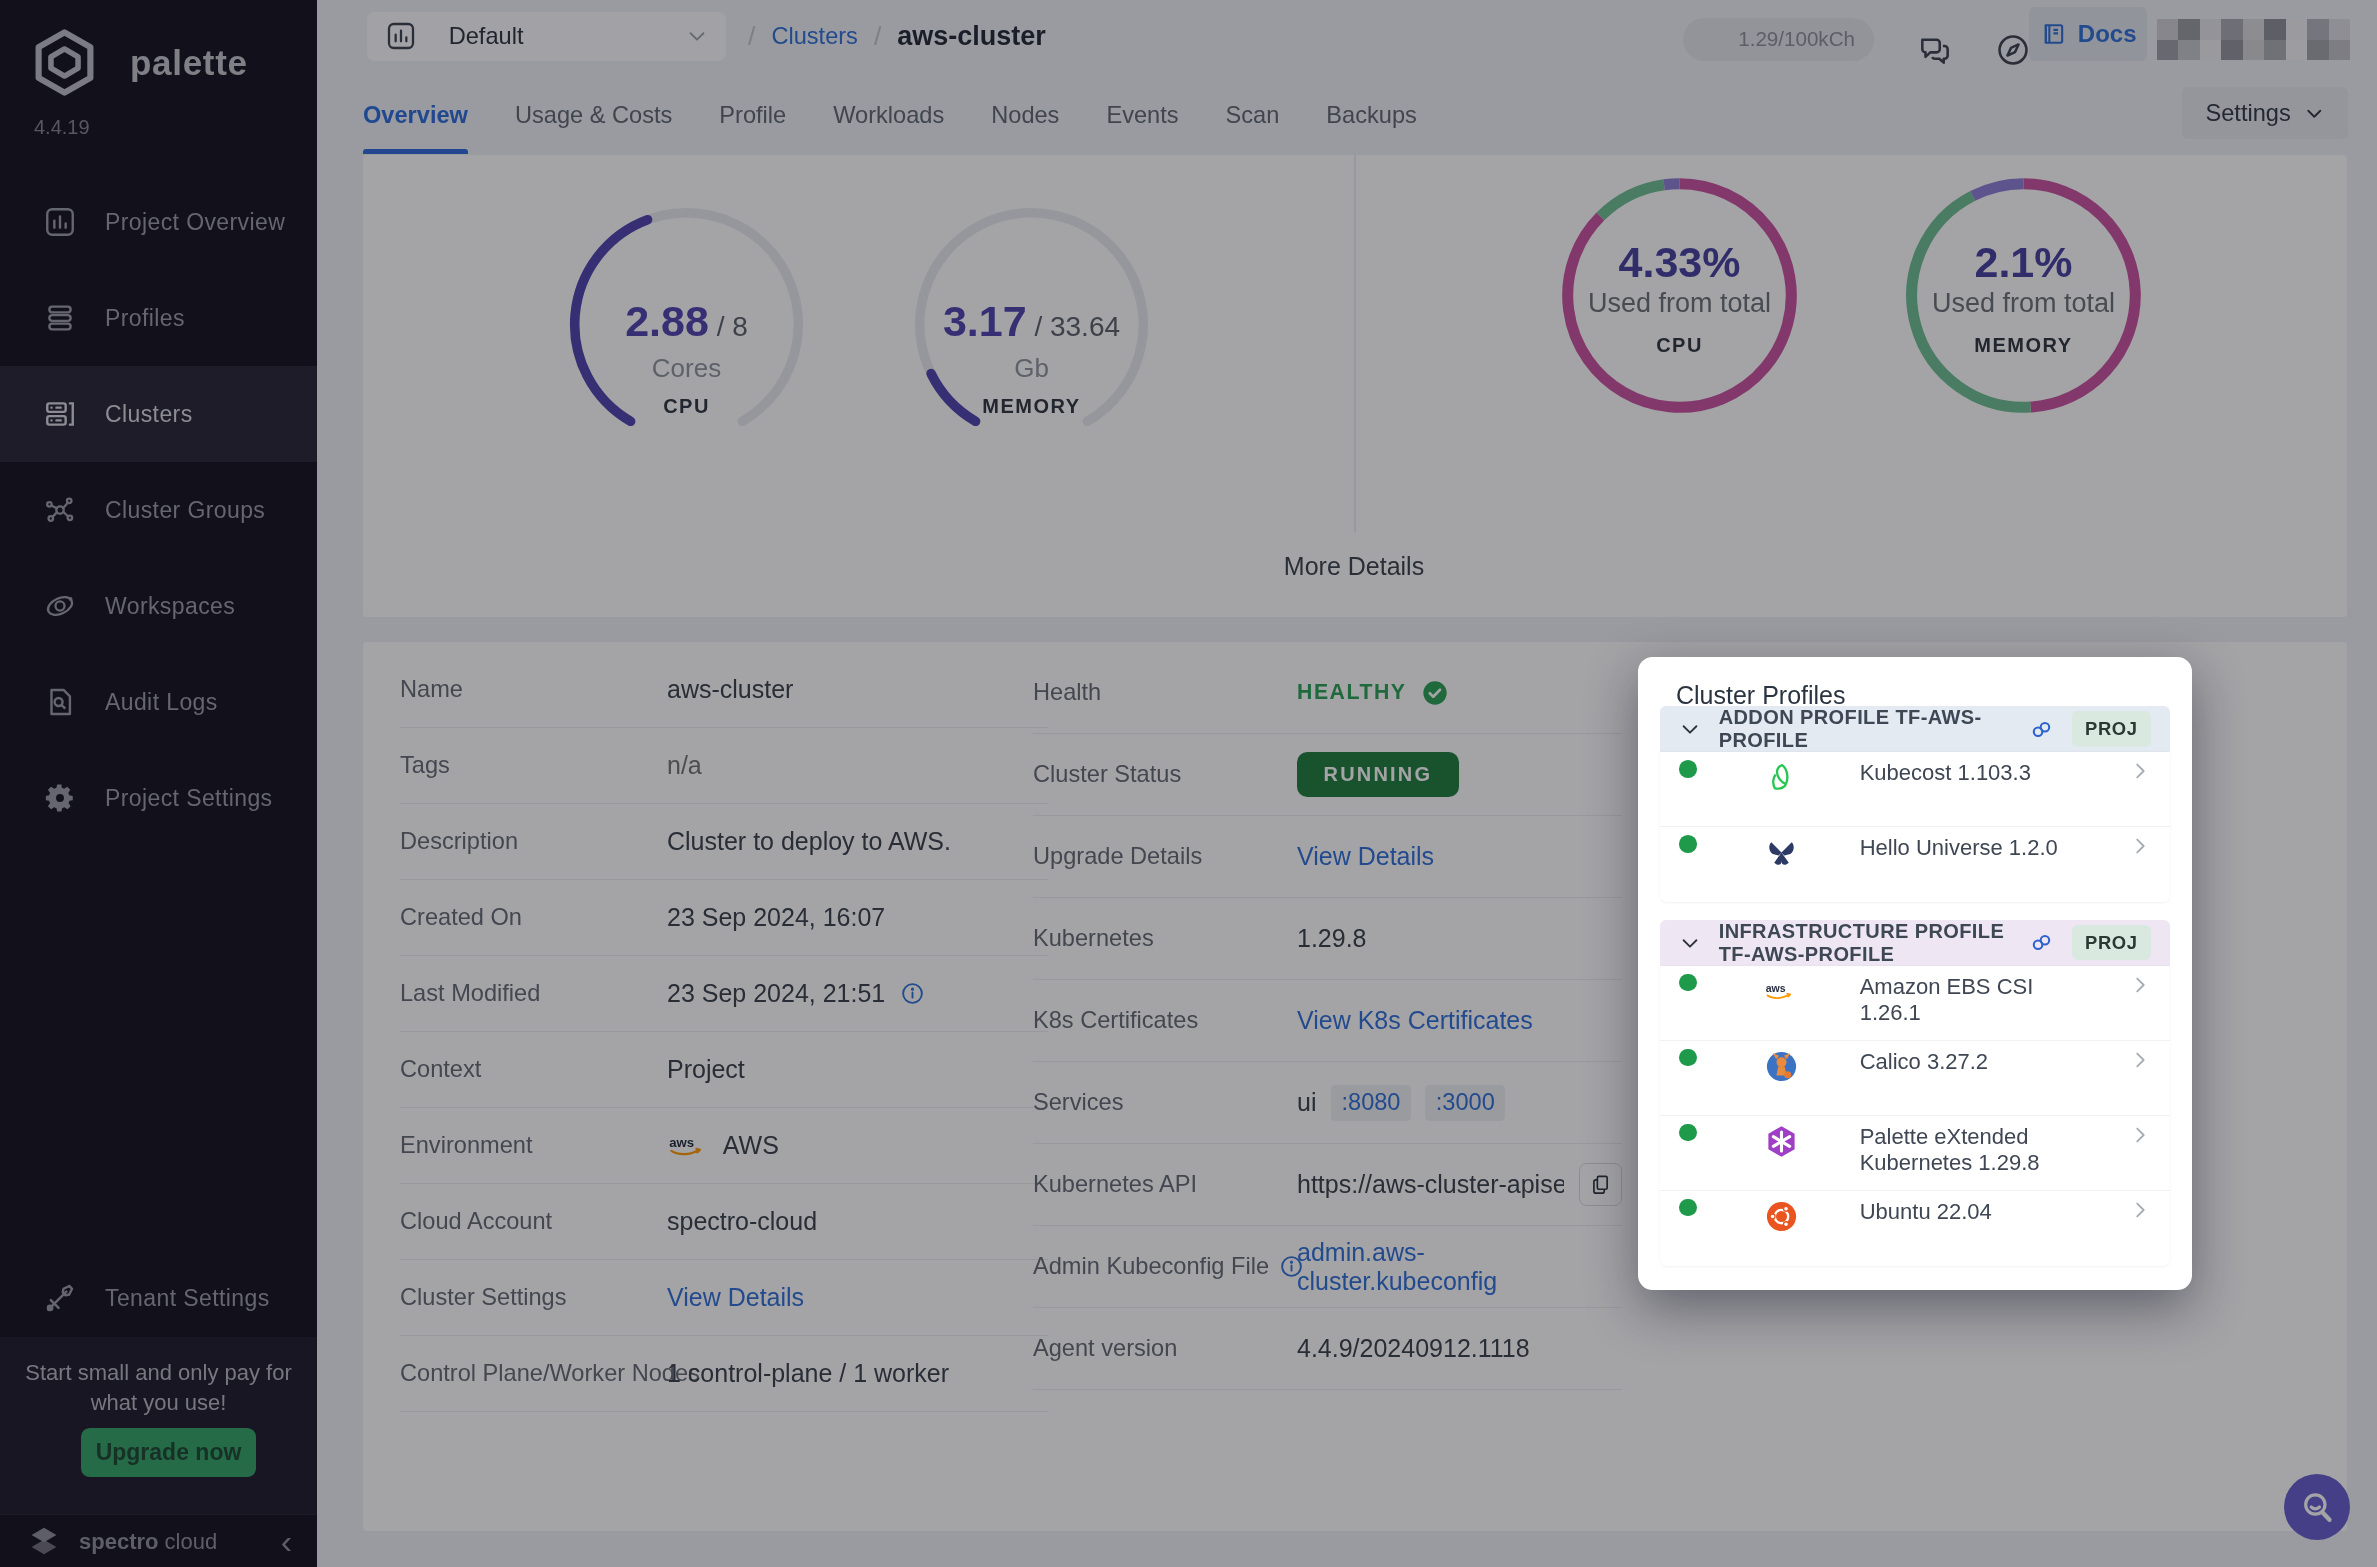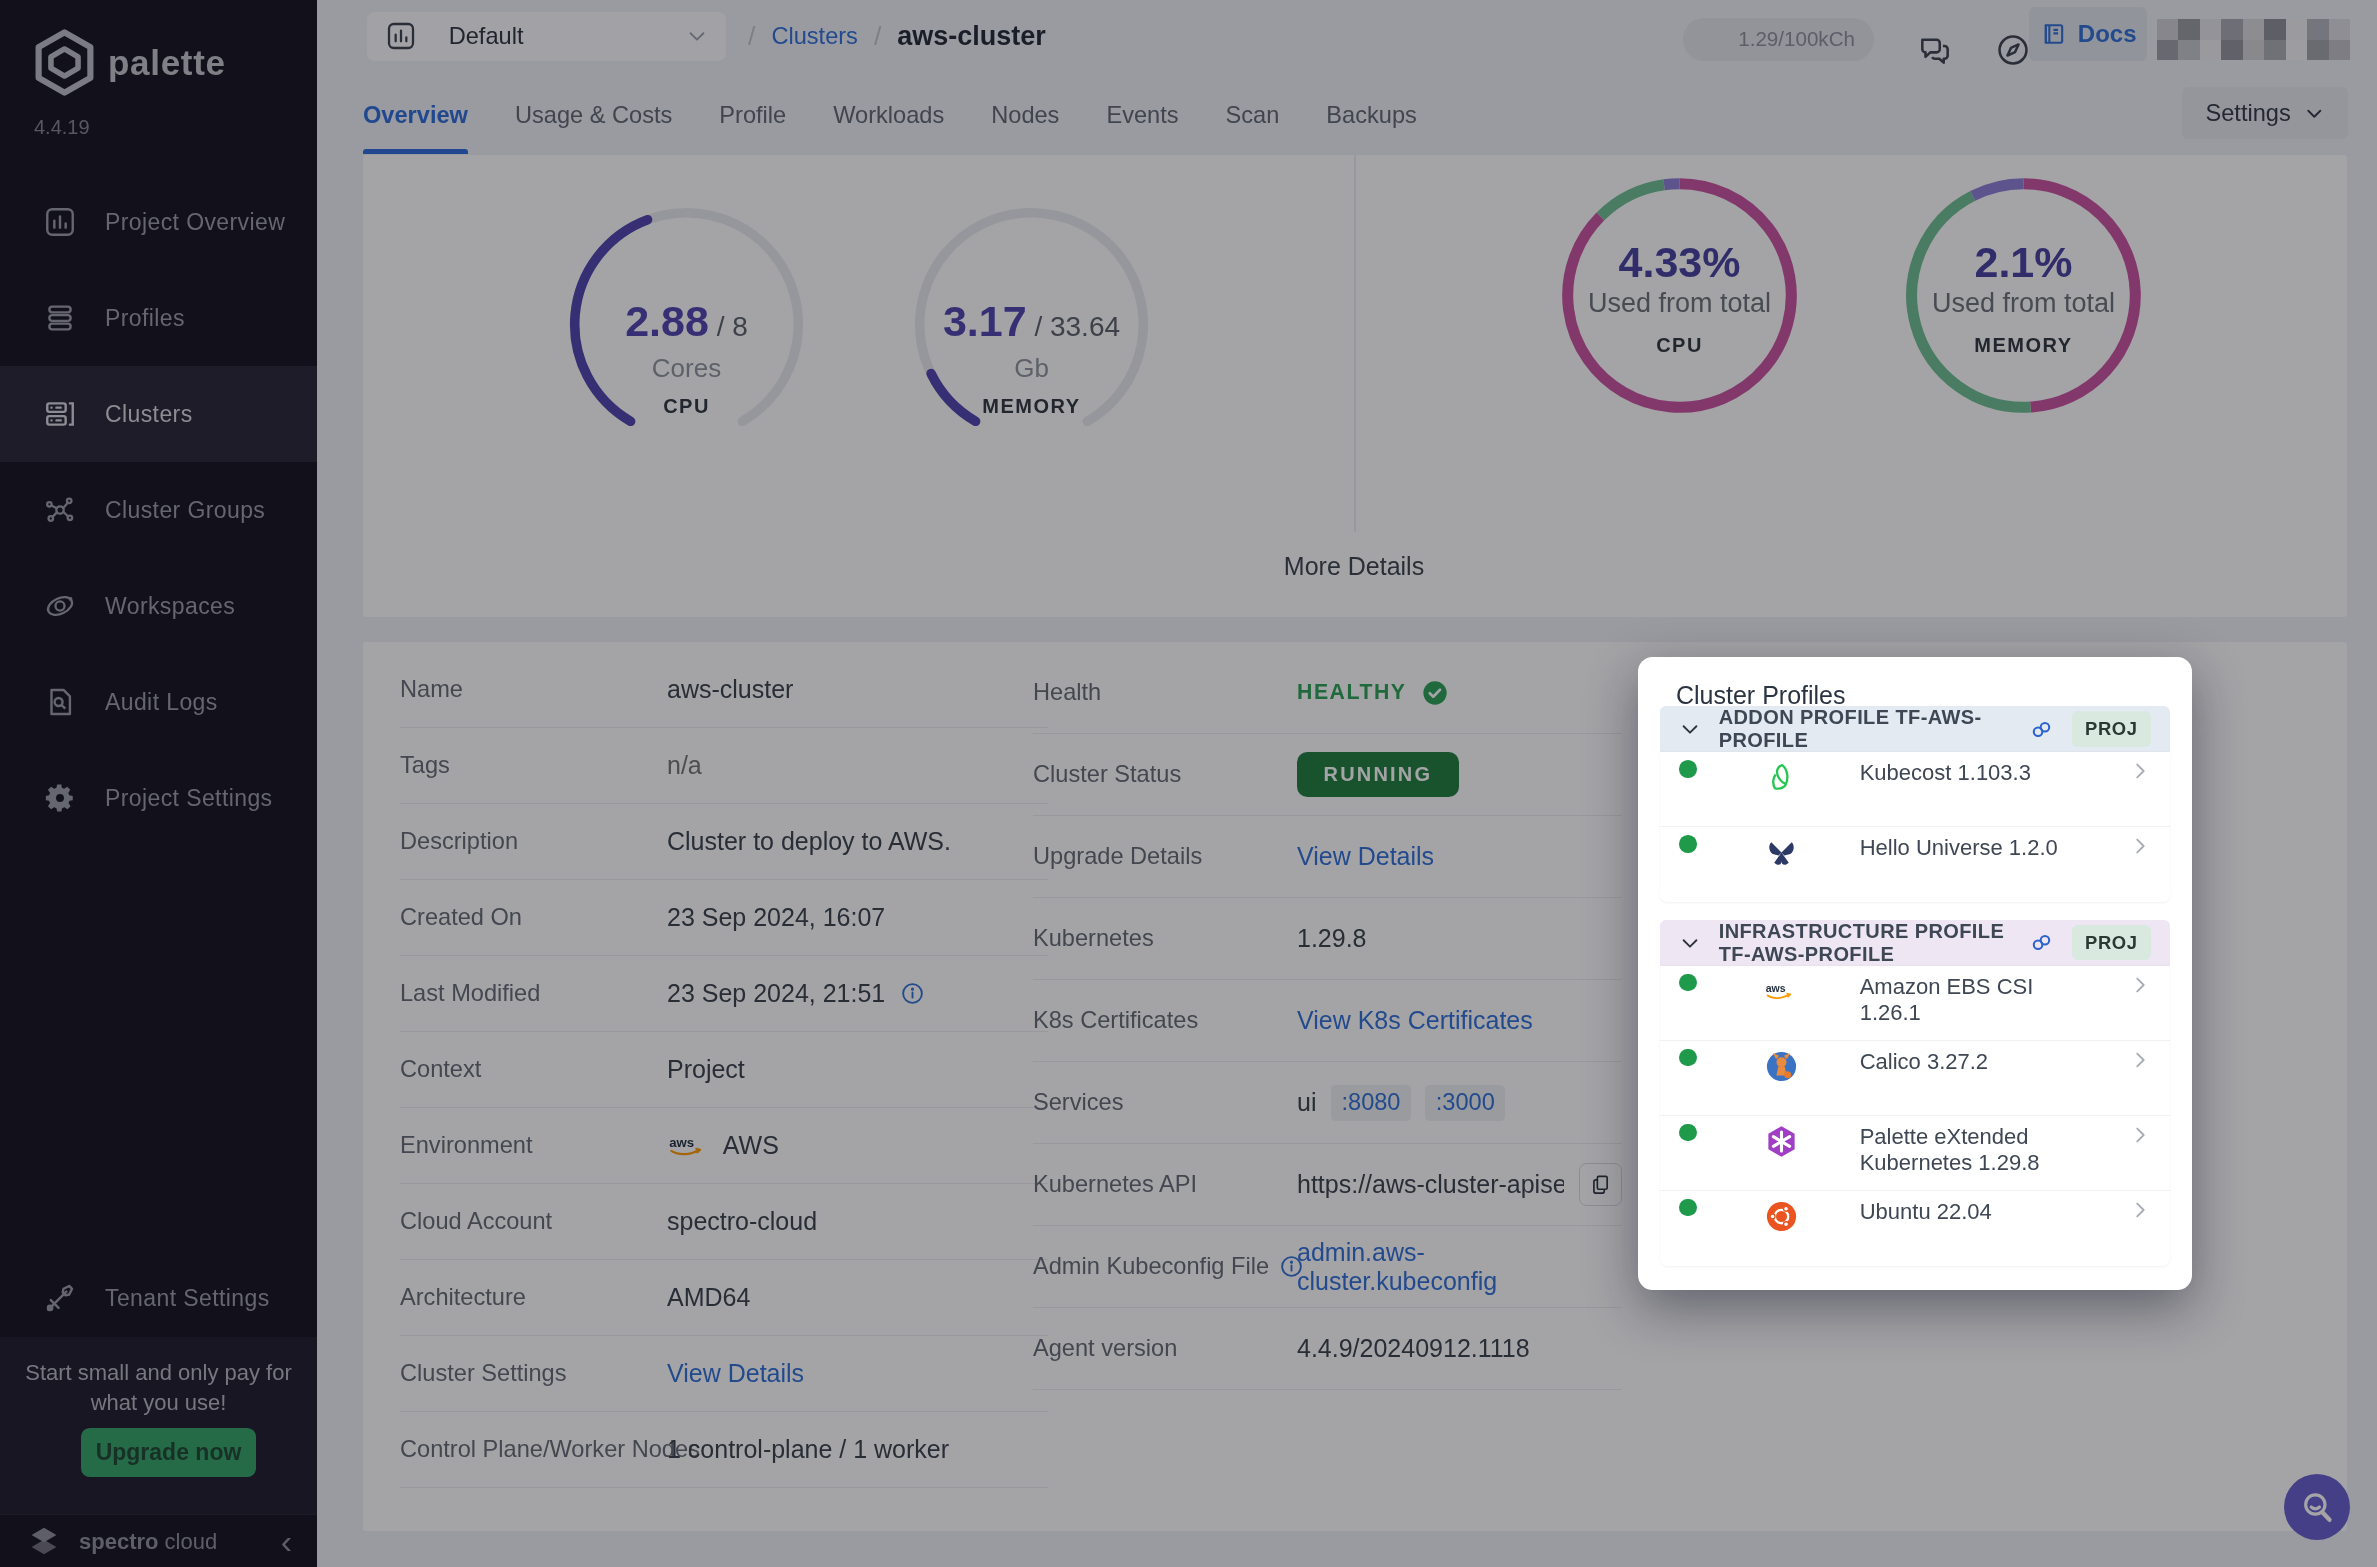--- a/index.html
+++ b/index.html
@@ -3,21 +3,21 @@
 <meta charset="utf-8">
 <style>
   *{margin:0;padding:0;box-sizing:border-box;}
   html,body{width:2377px;height:1568px;}
   body{position:relative;overflow:hidden;background:var(--page-bg,#EEF0F4);
        font-family:"Liberation Sans","DejaVu Sans",sans-serif;}
   svg{display:block;width:100%;height:100%;}
 
   
   .sidebar{position:absolute;left:0;top:0;bottom:0;width:317px;background:var(--sidebar-bg,#14121D);z-index:10;}
-  .logo-row{position:absolute;top:28px;left:32px;display:flex;align-items:center;gap:11px;}
+  .logo-row{position:absolute;top:28px;left:32px;display:flex;align-items:center;gap:33px;}
   .logo-mark{width:65px;height:69px;}
   .logo-text{font-size:35px;font-weight:bold;color:#C3C3CA;letter-spacing:0.7px;}
   .version{position:absolute;top:116px;left:34px;font-size:20px;color:#83838D;}
   .nav{position:absolute;top:174px;left:0;right:0;}
   .nav-item{height:96px;display:flex;align-items:center;gap:28px;padding-left:43px;
             color:var(--sidebar-text,#9B9BA6);font-size:23px;letter-spacing:0.4px;cursor:pointer;}
   .nav-item .nicon{width:34px;height:34px;flex:none;}
   .nav-item.active{background:var(--sidebar-active,#262433);color:#D8D8DF;}
   .tenant{position:absolute;top:1250px;left:0;right:0;}
   .promo{position:absolute;top:1337px;left:0;right:0;height:177px;background:#1C1A29;}
@@ -441,26 +441,20 @@
             </span>
           </div>
         </div>
         <div class="drow">
           <div class="dlabel">Cloud Account</div>
           <div class="dvalue">
             <span class="val">spectro-cloud</span>
           </div>
         </div>
         <div class="drow">
-          <div class="dlabel">Architecture</div>
-          <div class="dvalue">
-            <span class="val">AMD64</span>
-          </div>
-        </div>
-        <div class="drow">
           <div class="dlabel">Cluster Settings</div>
           <div class="dvalue">
             <span class="link">View Details</span>
           </div>
         </div>
         <div class="drow">
           <div class="dlabel">Control Plane/Worker Nodes</div>
           <div class="dvalue">
             <span class="val">1 control-plane / 1 worker</span>
           </div>

